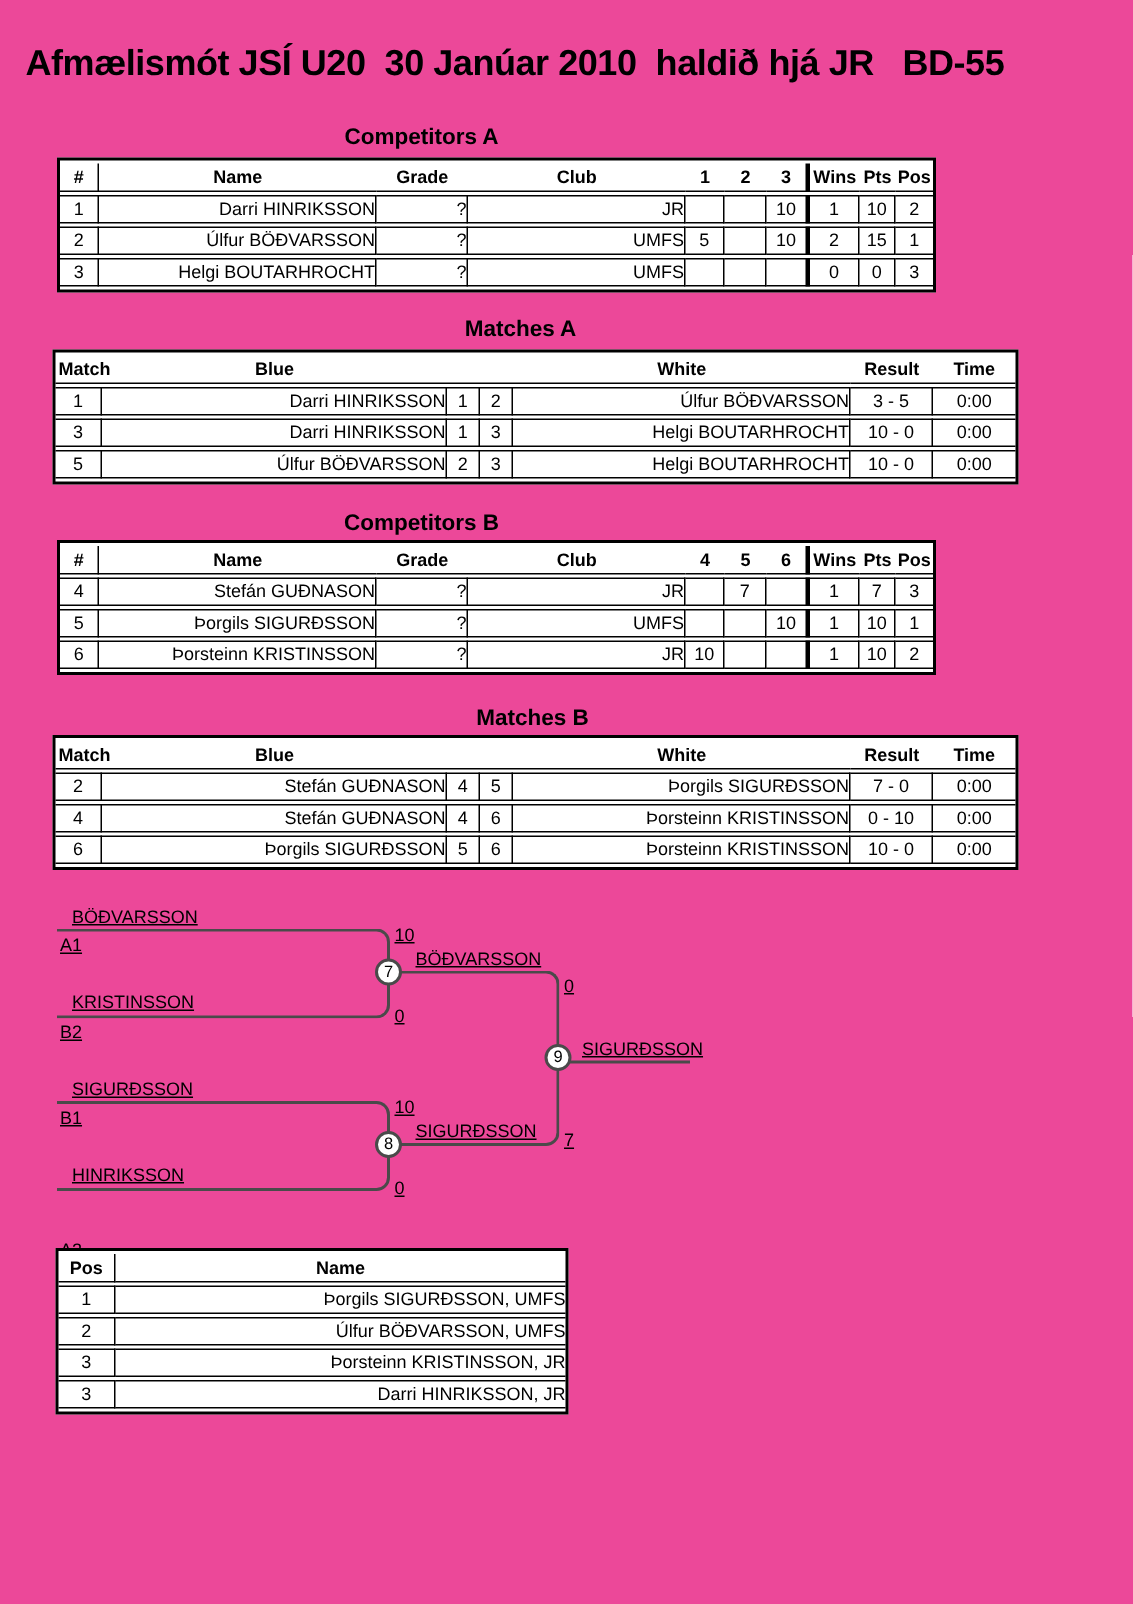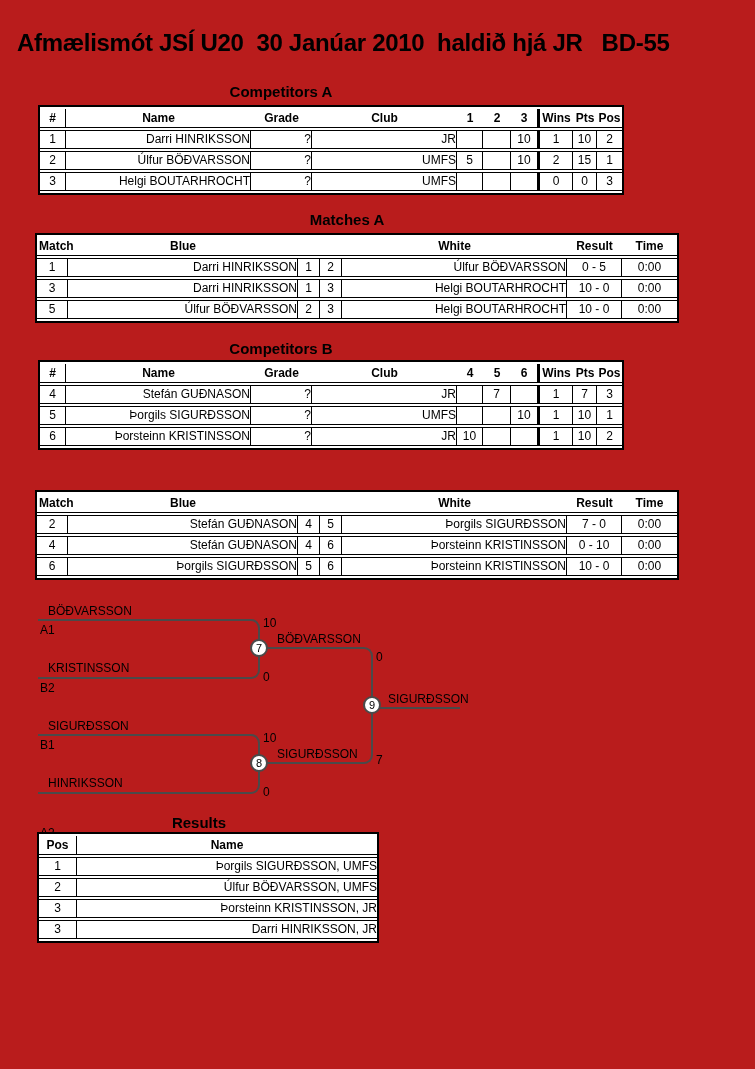--- a/index.html
+++ b/index.html
@@ -1,16 +1,16 @@
 <!DOCTYPE html>
 <html><head>
 <meta charset="utf-8">
 <style>
   html,body { margin:0; padding:0; background:#fff; }
-  .page { position:relative; width:755px; height:1069px; background:#b91c1c;
+  .page { position:relative; width:755px; height:1069px; background:#ec4899;
           font-family:"Liberation Sans", sans-serif; color:#000; overflow:hidden; }
 
   .main-title { position:absolute; left:17px; top:29px; font-size:24px; font-weight:bold;
                 white-space:pre; letter-spacing:-0.3px; }
 
   .sec-title { position:absolute; font-size:15px; font-weight:bold; text-align:center; line-height:16px; }
 
   table.tbl { position:absolute; border-collapse:separate; border-spacing:0 2px;
               border:2px solid #000; table-layout:fixed; background:#fff; }
   .tbl th, .tbl td { box-sizing:border-box; height:19px; padding:0; font-size:12px;
@@ -28,21 +28,21 @@
   .bk-pair { position:absolute; box-sizing:border-box; border:2px solid #4a4a4a; border-left:none;
              border-radius:0 9px 9px 0; }
   .bk-elbow-down { position:absolute; box-sizing:border-box; border-top:2px solid #4a4a4a;
              border-right:2px solid #4a4a4a; border-top-right-radius:9px; }
   .bk-elbow-up { position:absolute; box-sizing:border-box; border-bottom:2px solid #4a4a4a;
              border-right:2px solid #4a4a4a; border-bottom-right-radius:9px; }
   .bk-hline { position:absolute; height:2px; background:#4a4a4a; }
   .bk-circle { position:absolute; box-sizing:border-box; width:18px; height:18px;
              border:2px solid #4a4a4a; border-radius:50%; background:#fff; z-index:2;
              font-size:11px; line-height:14px; text-align:center; color:#000; }
-  .bk-label { position:absolute; font-size:12px; line-height:14px; white-space:nowrap; }
+  .bk-label { position:absolute; font-size:12px; line-height:14px; white-space:nowrap;text-decoration:underline; }
 </style>
 </head>
 <body>
 
 <div class="page">
 
   <div class="main-title">Afmælismót JSÍ U20  30 Janúar 2010  haldið hjá JR   BD-55</div>
 
   <div class="sec-title" style="left:38px;top:84px;width:486px;">Competitors A</div>
 
@@ -136,21 +136,21 @@
         <th class="C">Time</th>
       </tr>
     </thead>
     <tbody>
       <tr>
         <td class="C">1</td>
         <td class="L">Darri HINRIKSSON</td>
         <td class="C">1</td>
         <td class="C">2</td>
         <td class="L">Úlfur BÖÐVARSSON</td>
-        <td class="C">0 - 5</td>
+        <td class="C">3 - 5</td>
         <td class="C">0:00</td>
       </tr>
       <tr>
         <td class="C">3</td>
         <td class="L">Darri HINRIKSSON</td>
         <td class="C">1</td>
         <td class="C">3</td>
         <td class="L">Helgi BOUTARHROCHT</td>
         <td class="C">10 - 0</td>
         <td class="C">0:00</td>
@@ -229,20 +229,21 @@
         <td class="C">10</td>
         <td class="C"></td>
         <td class="C bR3"></td>
         <td class="C">1</td>
         <td class="C">10</td>
         <td class="C">2</td>
       </tr>
     </tbody>
   </table>
 
+  <div class="sec-title" style="left:35px;top:471px;width:640px;">Matches B</div>
 
   <table class="tbl" style="left:35px;top:490px;width:640px;">
     <colgroup>
       <col style="width:31px">
         <col style="width:230px">
         <col style="width:22px">
         <col style="width:22px">
       <col style="width:225px">
         <col style="width:55px">
         <col style="width:55px">
@@ -315,21 +316,20 @@
 
     <div class="bk-elbow-up" style="left:266px;top:703px;width:107px;height:61px;"></div>
     <div class="bk-label" style="left:277px;top:747px;">SIGURÐSSON</div>
     <div class="bk-label" style="left:376px;top:753px;">7</div>
 
     <div class="bk-circle" style="left:363px;top:696px;">9</div>
     <div class="bk-hline" style="left:380px;top:707px;width:80px;"></div>
     <div class="bk-label" style="left:388px;top:692px;">SIGURÐSSON</div>
   </div>
 
-  <div class="sec-title" style="left:37px;top:815px;width:324px;">Results</div>
 
   <table class="tbl" style="left:37px;top:832px;width:338px;">
     <colgroup>
         <col style="width:38px">
         <col style="width:300px">
       </colgroup>
     <thead>
       <tr>
         <th class="C bR">Pos</th>
         <th class="C">Name</th>

